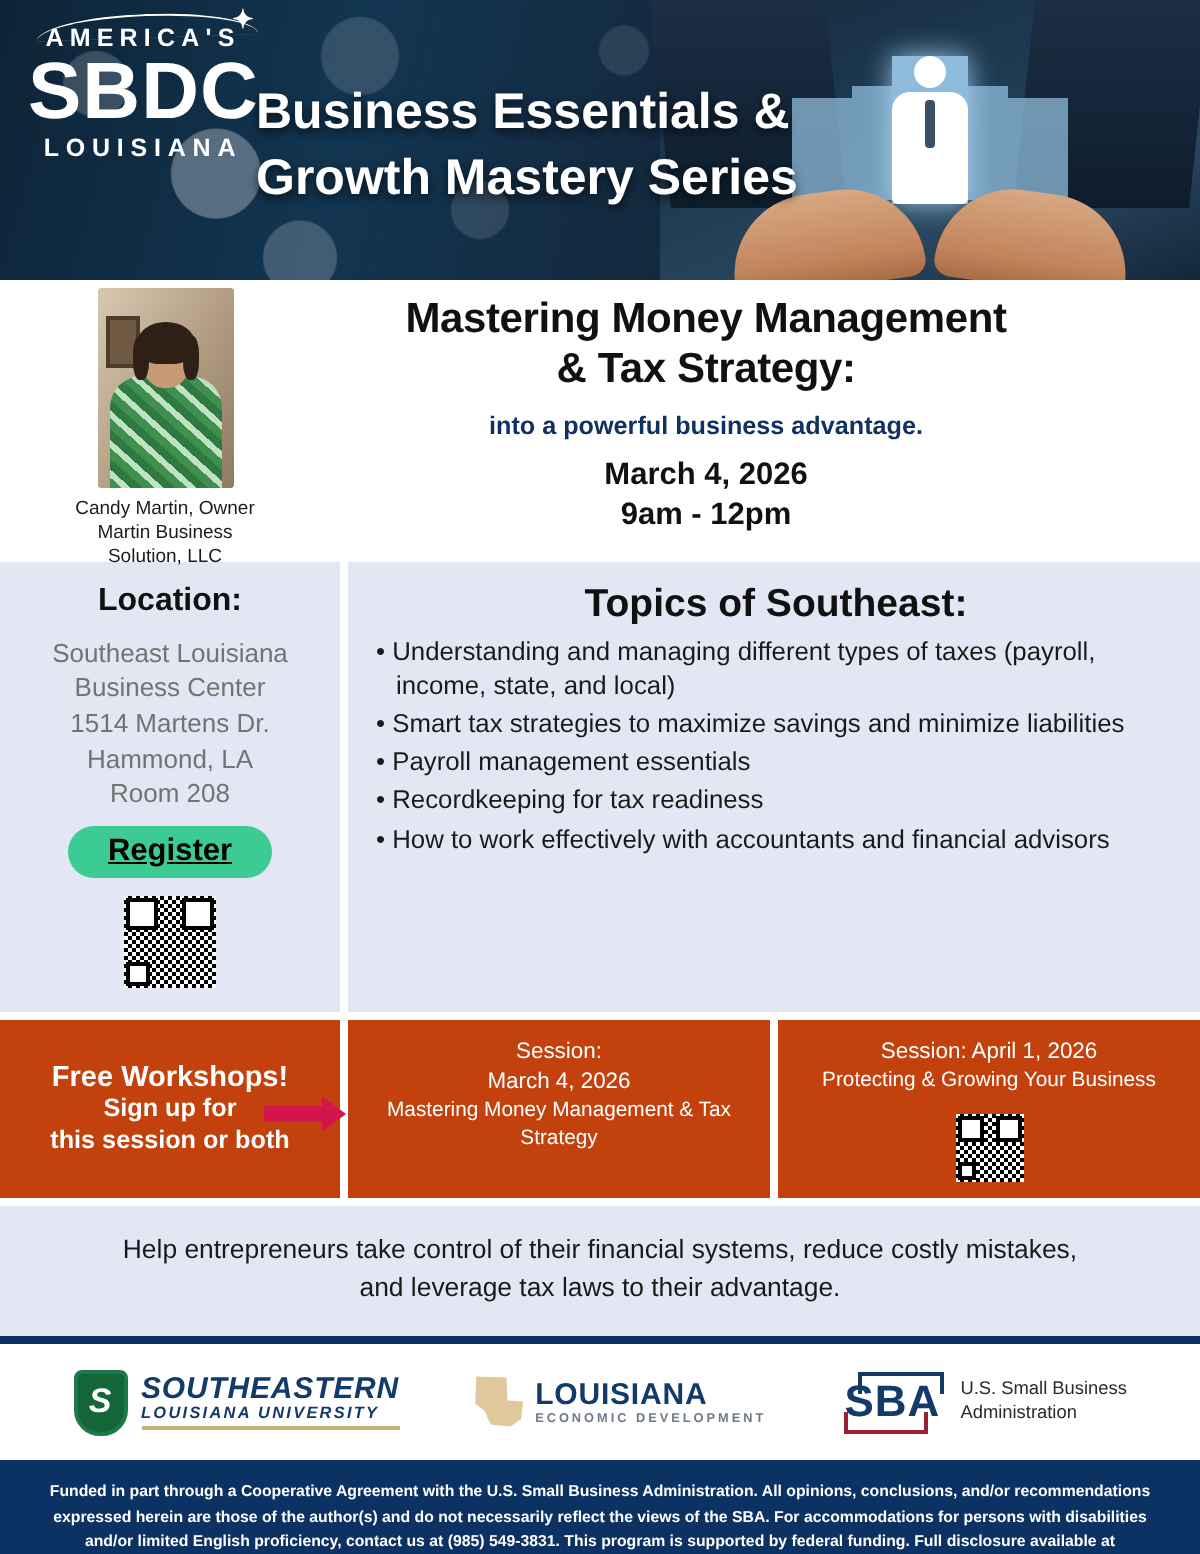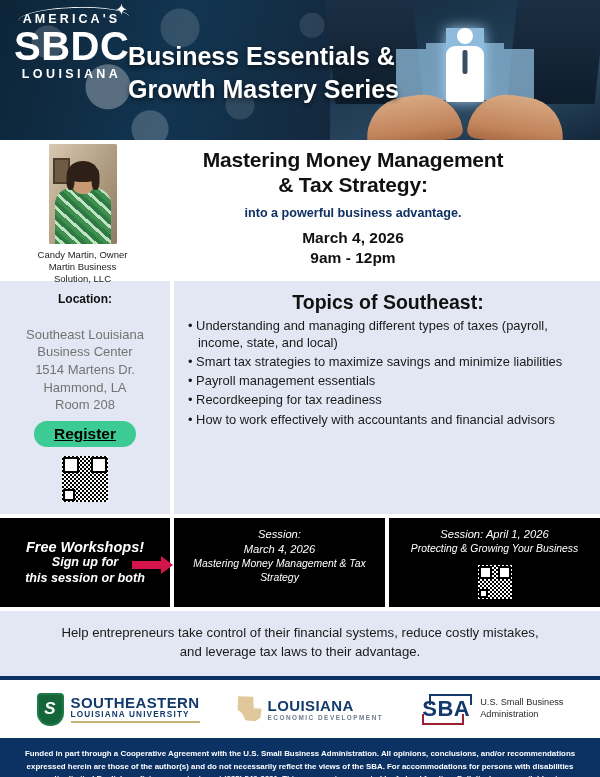--- a/index.html
+++ b/index.html
@@ -135,21 +135,21 @@
     text-align:center; margin-left:120px; padding-right:14px; margin-top:7px;
     font-size:15.5px; font-weight:800; color:#111; line-height:1.32;
   }
 
   
   .mid { display:flex; gap:4px; margin-top:6px; }
   .panel { background:#e3e7f3; }
   .panel-location {
     width:170px; padding:11px 8px 12px; text-align:center;
   }
-  .loc-title { font-size:12px; font-weight:800; color:#111; margin-bottom:20px; }
+  .loc-title { font-size:16px; font-weight:800; color:#111; margin-bottom:8px; }
   .loc-line { font-size:13px; color:#737373; line-height:1.36; }
   .register-btn {
     display:inline-block; margin:7px auto 0; padding:4px 20px;
     background:#3ccb92; border-radius:16px;
     font-size:15.5px; font-weight:800; color:#000;
     text-decoration:underline; cursor:pointer;
   }
   .qr {
     width:46px; height:46px; margin:9px auto 0;
     background:
@@ -172,21 +172,21 @@
   .topics-title { text-align:center; font-size:19.5px; font-weight:800; color:#111; margin-bottom:3px; }
   .topics-list { list-style:none; }
   .topics-list li {
     font-size:12.9px; color:#1a1a1a; line-height:1.33; margin-bottom:2px;
     padding-left:10px; text-indent:-10px;
   }
   .topics-list li::before { content:"• "; }
 
   
   .sessions { display:flex; gap:4px; margin-top:4px; }
-  .sess { background:#000000; color:#fff;font-style:italic; }
+  .sess { background:#c2410c; color:#fff; }
   .sess-cta {
     width:170px; padding:11px 6px; position:relative;
     display:flex; flex-direction:column; justify-content:center;
   }
   .cta-l1 { font-size:14.5px; font-weight:800; text-align:center; }
   .cta-l2 { font-size:12.6px; font-weight:800; text-align:center; line-height:1.25; }
   .cta-arrow {
     position:absolute; right:8px; top:50%; transform:translateY(-2px);
     width:30px; height:8px; background:#d4154b;
   }
@@ -212,21 +212,21 @@
     border-top:4px solid #0c3163;
   }
   .logo-seu { display:flex; align-items:center; gap:7px; }
   .shield {
     width:27px; height:33px; background:#14663a;
     border:2px solid #1d7a46;
     border-radius:4px 4px 13px 13px;
     display:flex; align-items:center; justify-content:center;
     color:#fff; font-weight:800; font-size:17px; font-style:italic;
   }
-  .seu-text { line-height:1.05; }
+  .seu-text { line-height:1.05;font-style:italic; }
   .seu-1 { font-size:15px; font-weight:800; color:#123a6b; letter-spacing:0.4px; }
   .seu-2 { font-size:8.2px; font-weight:700; color:#123a6b; letter-spacing:1.15px; }
   .seu-rule { height:2px; background:#c9b277; margin-top:2px; }
 
   .logo-led { display:flex; align-items:center; gap:5px; }
   .la-shape {
     width:26px; height:26px; background:#e0c79c;
     clip-path:polygon(6% 0,64% 2%,66% 46%,96% 48%,92% 82%,72% 96%,34% 92%,22% 66%,4% 52%);
   }
   .led-text { line-height:1.1; }

